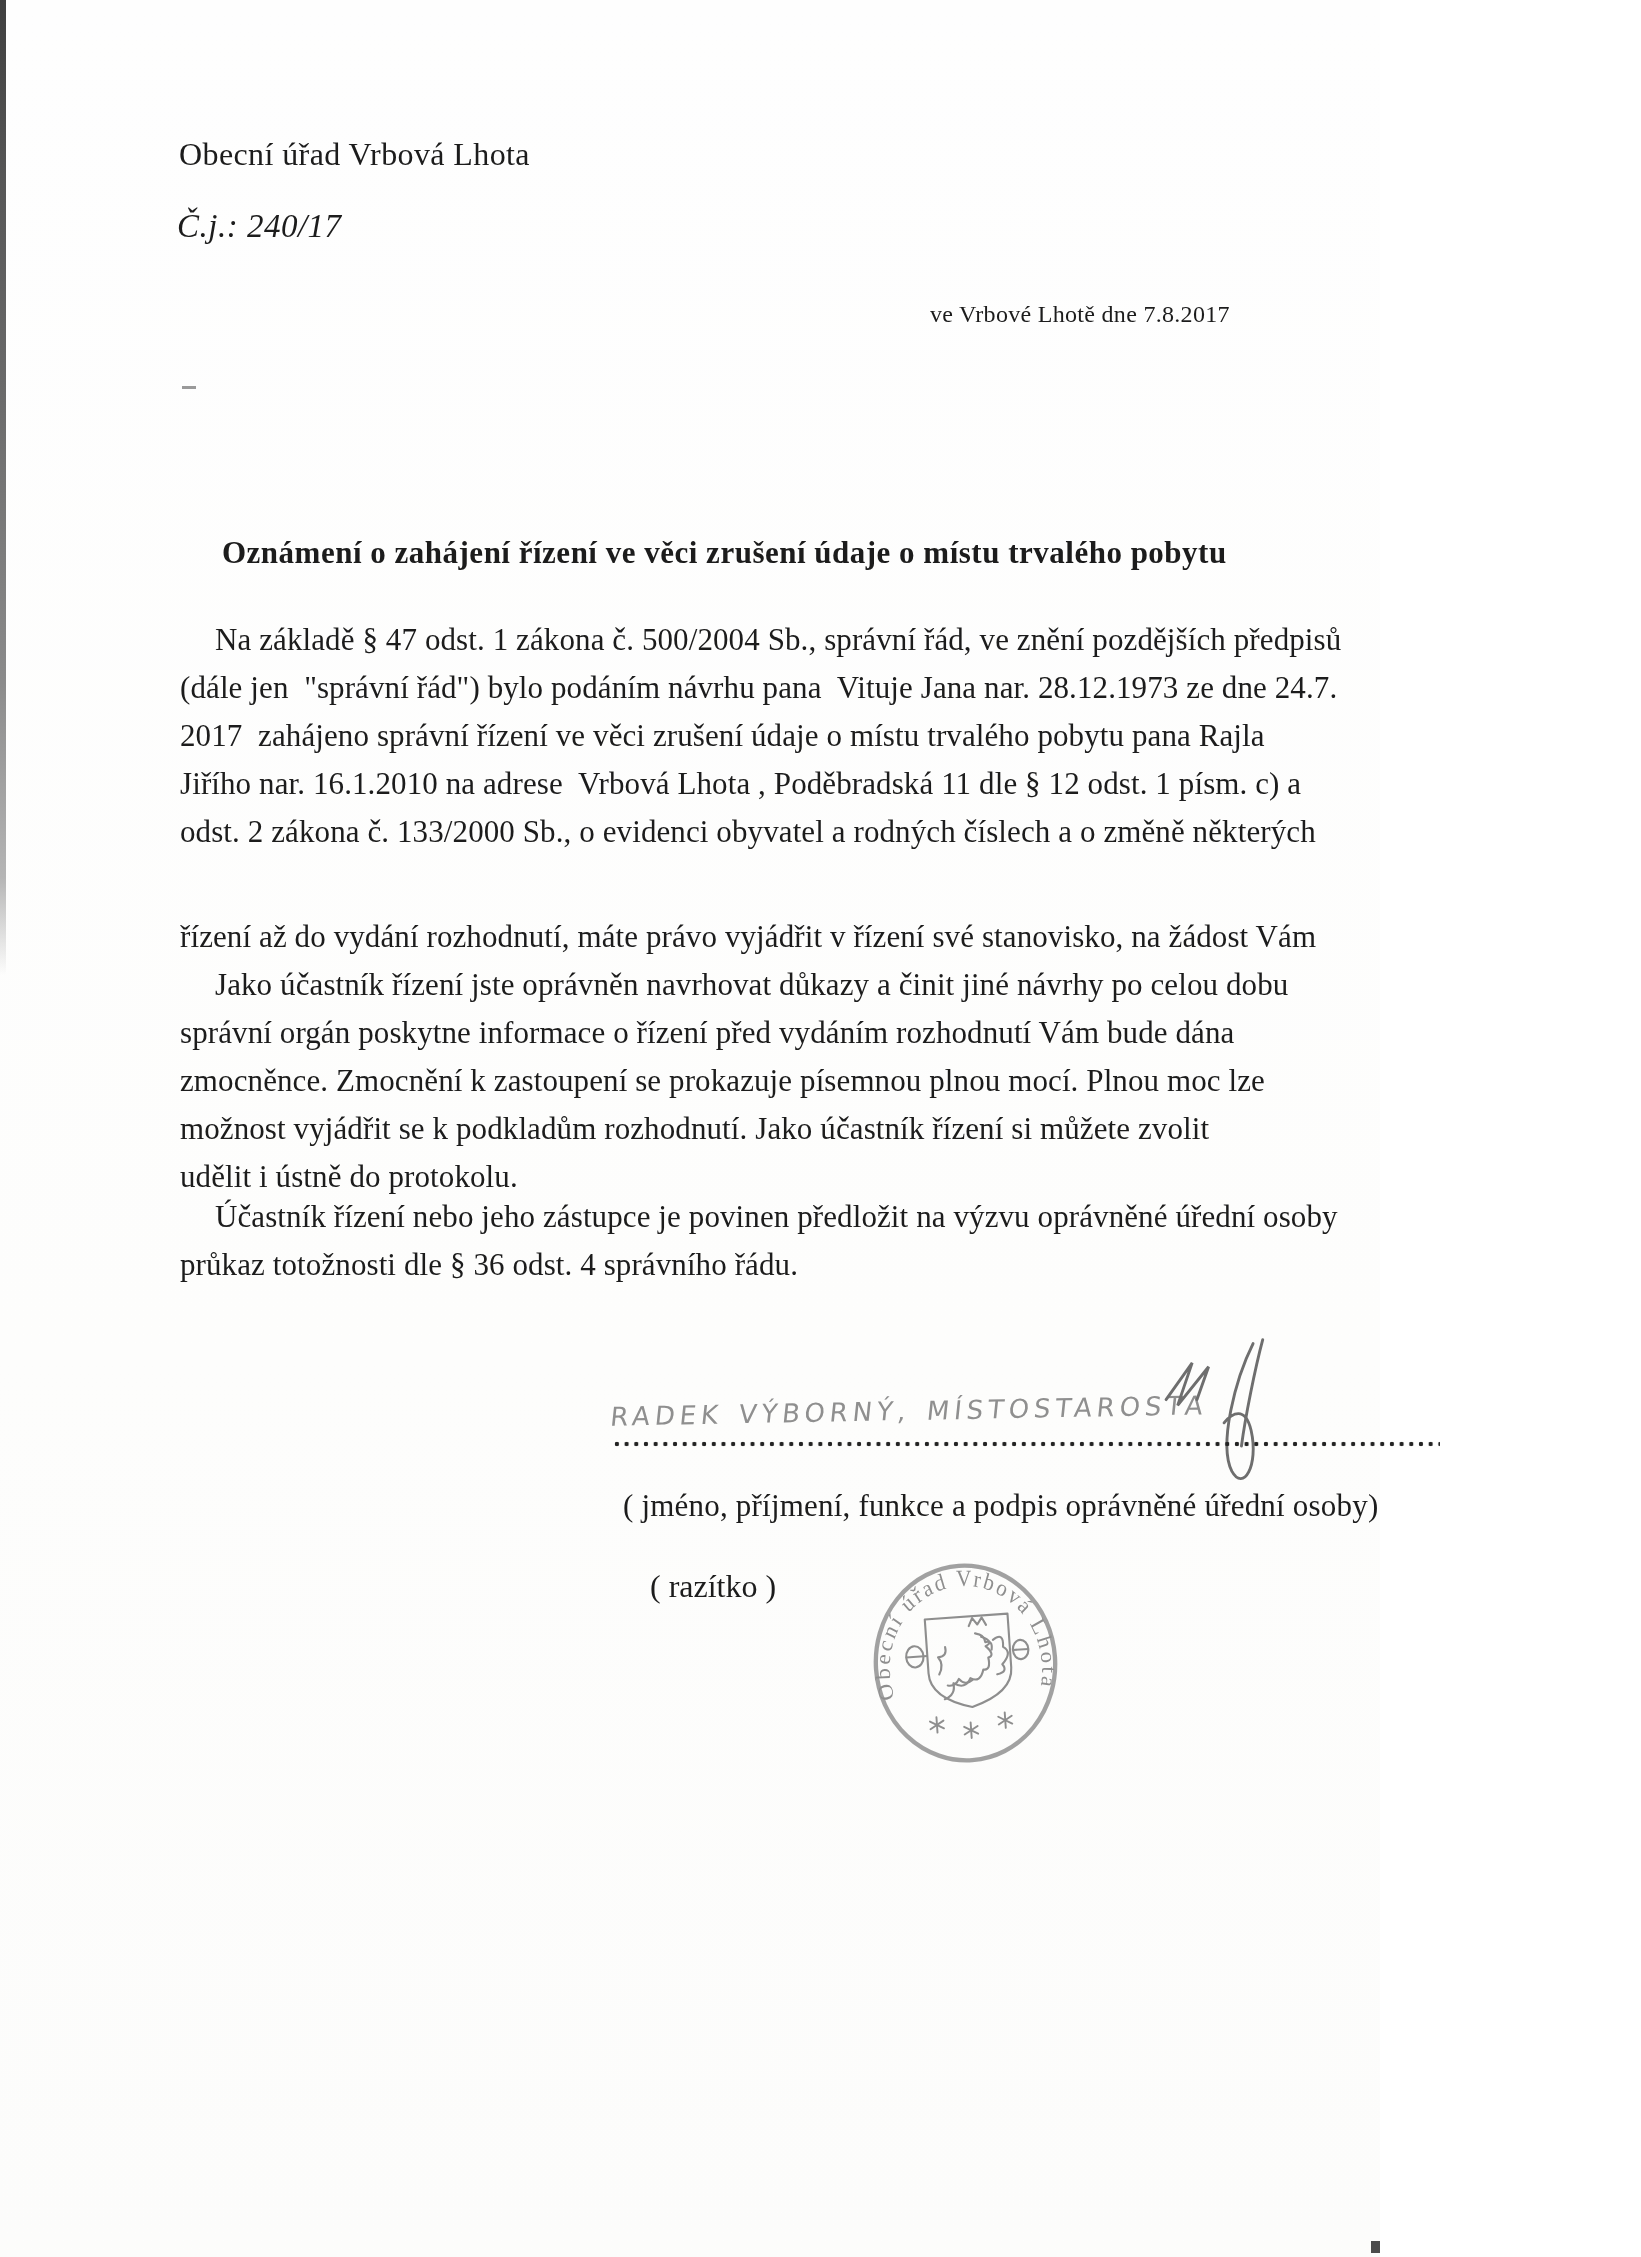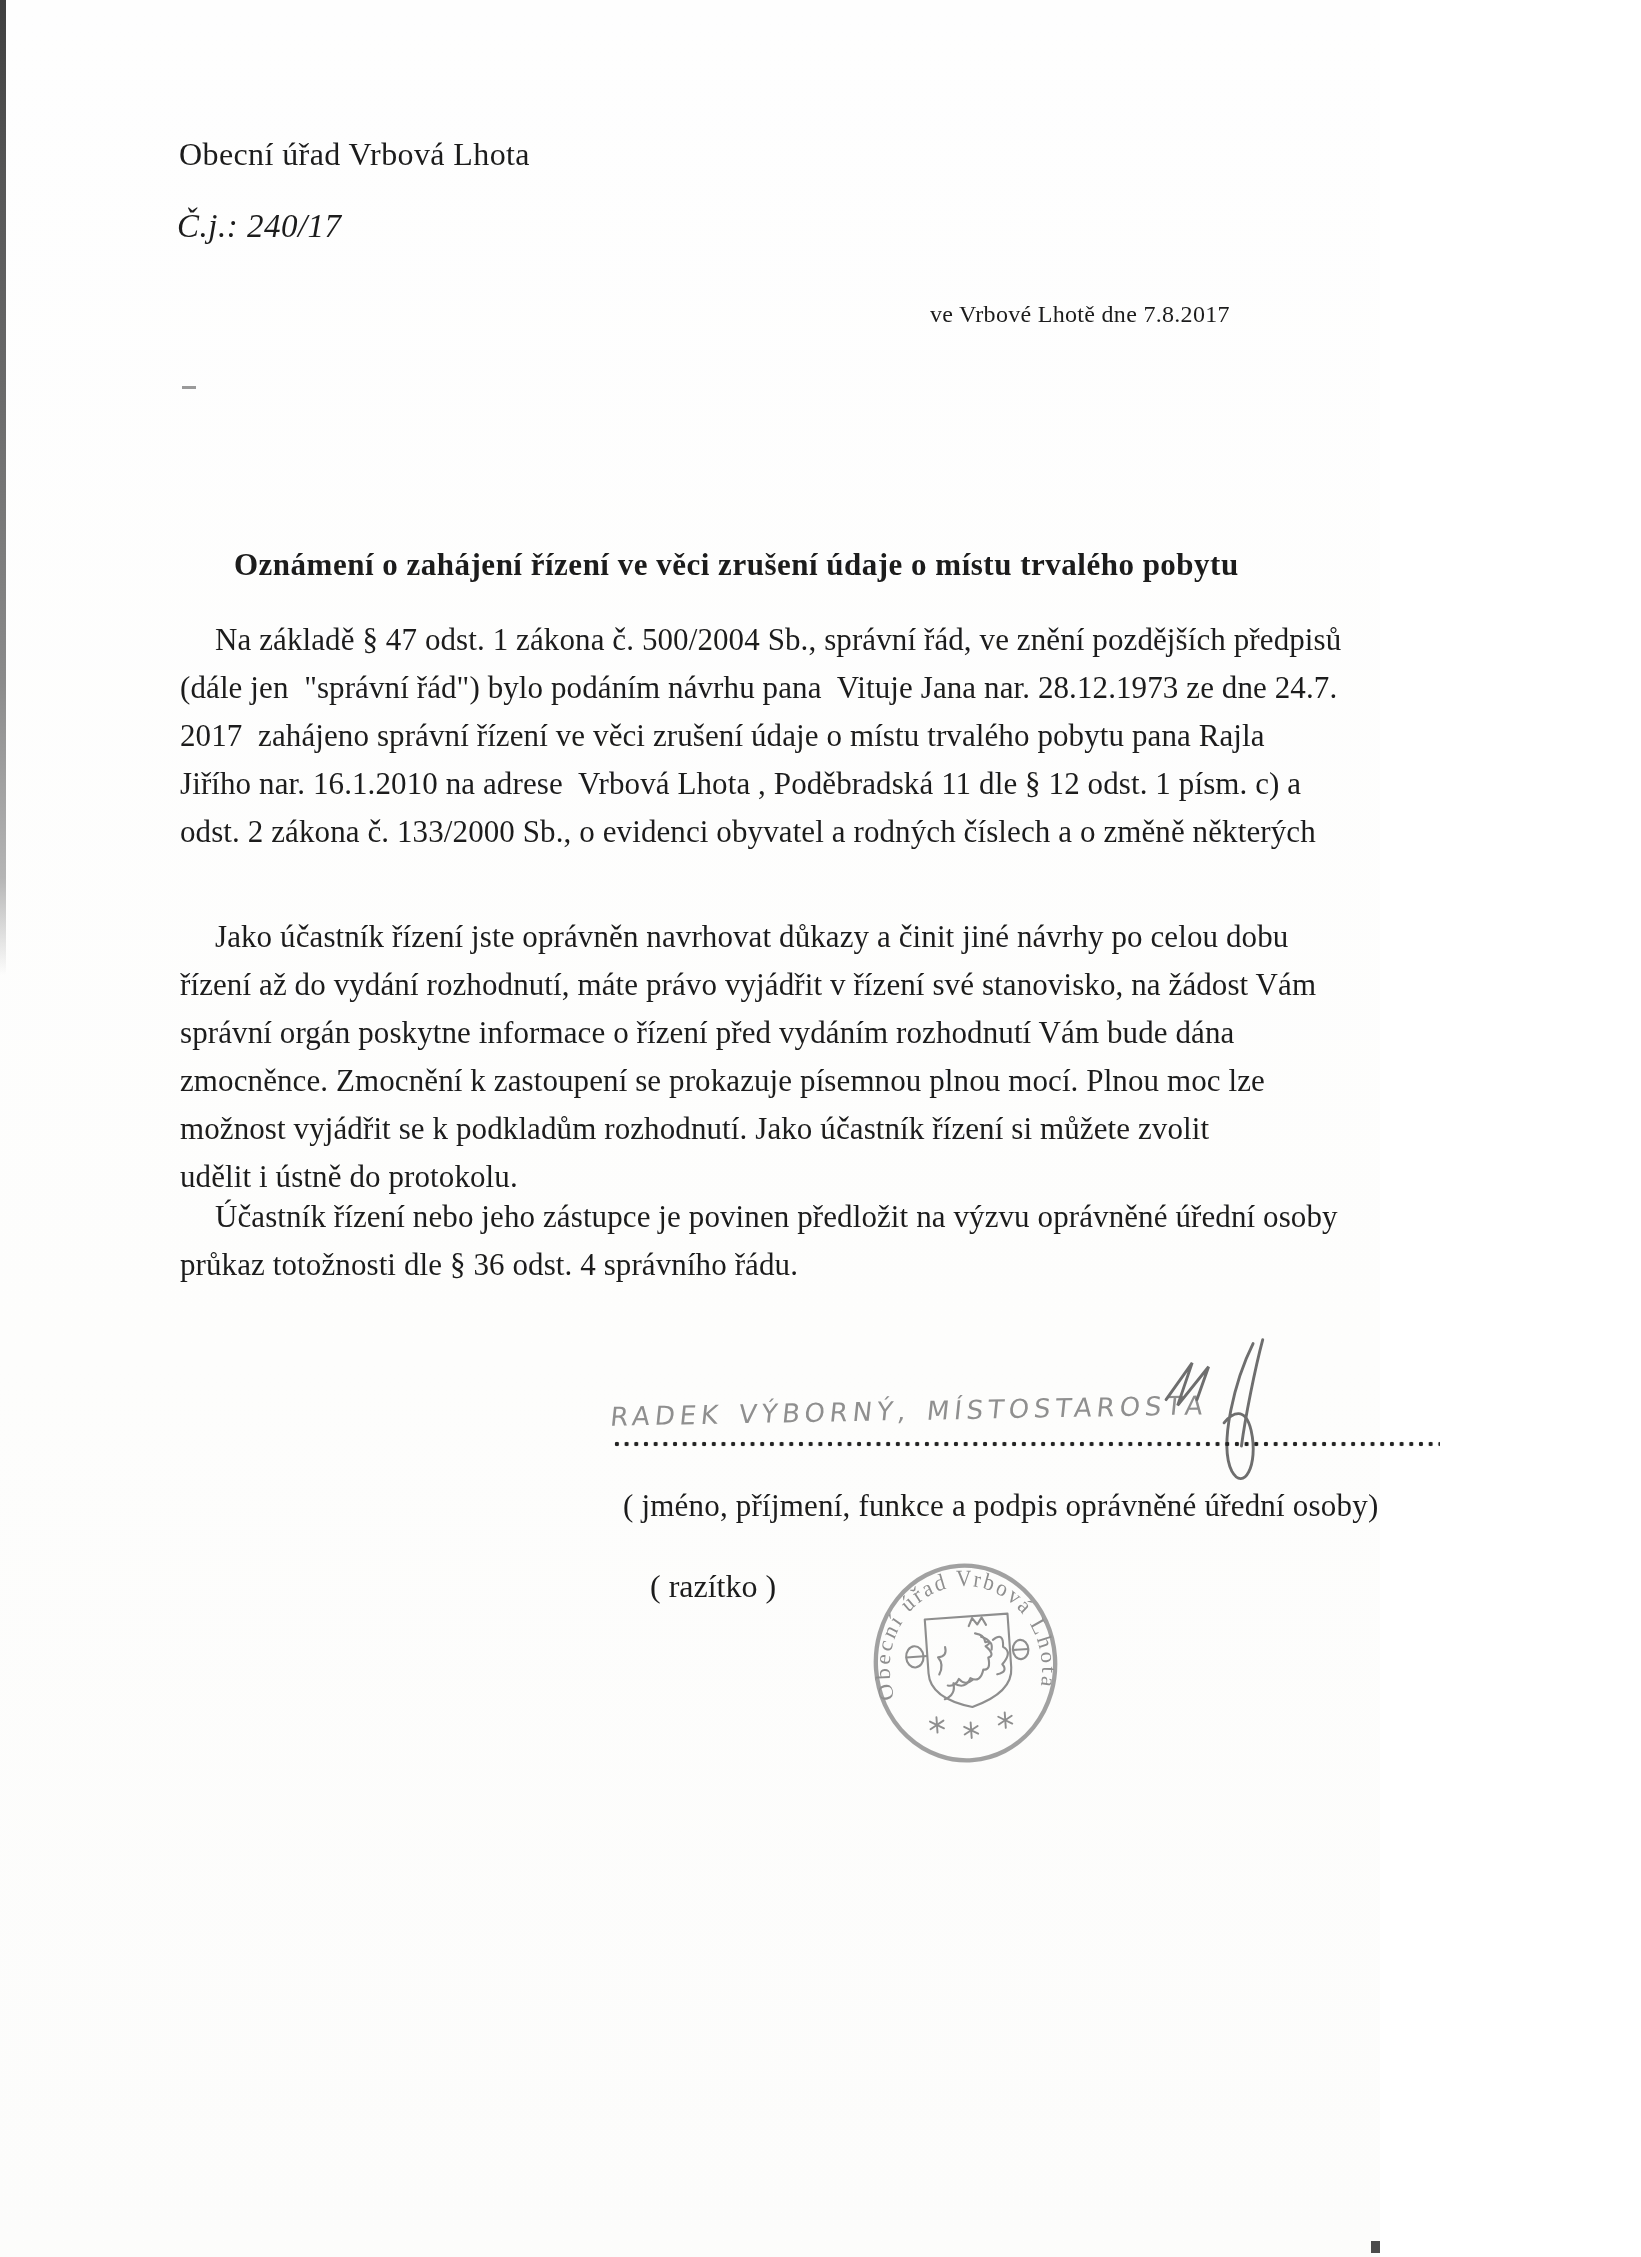--- a/index.html
+++ b/index.html
@@ -33,21 +33,21 @@
   }
   .refno{
     position:absolute;left:177px;top:208px;
     font-size:33px;letter-spacing:0.5px;white-space:pre;font-style:italic;
   }
   .dateline{
     position:absolute;left:930px;top:301px;
     font-size:24px;letter-spacing:0.3px;white-space:pre;
   }
   .title{
-    position:absolute;left:222px;top:535px;margin:12px;
+    position:absolute;left:222px;top:535px;margin:0;
     font-size:31px;font-weight:bold;letter-spacing:0.5px;white-space:pre;
   }
   .para{position:absolute;left:180px;}
   .para .line{
     font-size:31px;line-height:48px;letter-spacing:0.1px;white-space:pre;
   }
   .para .line.indent{padding-left:35px;}
   .para1{top:616px;}
   .para2{top:913px;}
   .para3{top:1193px;}
@@ -94,22 +94,22 @@
 
   <div class="para para1">
     <div class="line indent">Na základě § 47 odst. 1 zákona č. 500/2004 Sb., správní řád, ve znění pozdějších předpisů</div>
     <div class="line">(dále jen  "správní řád") bylo podáním návrhu pana  Vituje Jana nar. 28.12.1973 ze dne 24.7.</div>
     <div class="line">2017  zahájeno správní řízení ve věci zrušení údaje o místu trvalého pobytu pana Rajla</div>
     <div class="line">Jiřího nar. 16.1.2010 na adrese  Vrbová Lhota , Poděbradská 11 dle § 12 odst. 1 písm. c) a</div>
     <div class="line">odst. 2 zákona č. 133/2000 Sb., o evidenci obyvatel a rodných číslech a o změně některých</div>
   </div>
 
   <div class="para para2">
+    <div class="line">řízení až do vydání rozhodnutí, máte právo vyjádřit v řízení své stanovisko, na žádost Vám</div>
     <div class="line indent">Jako účastník řízení jste oprávněn navrhovat důkazy a činit jiné návrhy po celou dobu</div>
-    <div class="line">řízení až do vydání rozhodnutí, máte právo vyjádřit v řízení své stanovisko, na žádost Vám</div>
     <div class="line">správní orgán poskytne informace o řízení před vydáním rozhodnutí Vám bude dána</div>
     <div class="line">zmocněnce. Zmocnění k zastoupení se prokazuje písemnou plnou mocí. Plnou moc lze</div>
     <div class="line">možnost vyjádřit se k podkladům rozhodnutí. Jako účastník řízení si můžete zvolit</div>
     <div class="line">udělit i ústně do protokolu.</div>
   </div>
 
   <div class="para para3">
     <div class="line indent">Účastník řízení nebo jeho zástupce je povinen předložit na výzvu oprávněné úřední osoby</div>
     <div class="line">průkaz totožnosti dle § 36 odst. 4 správního řádu.</div>
   </div>

